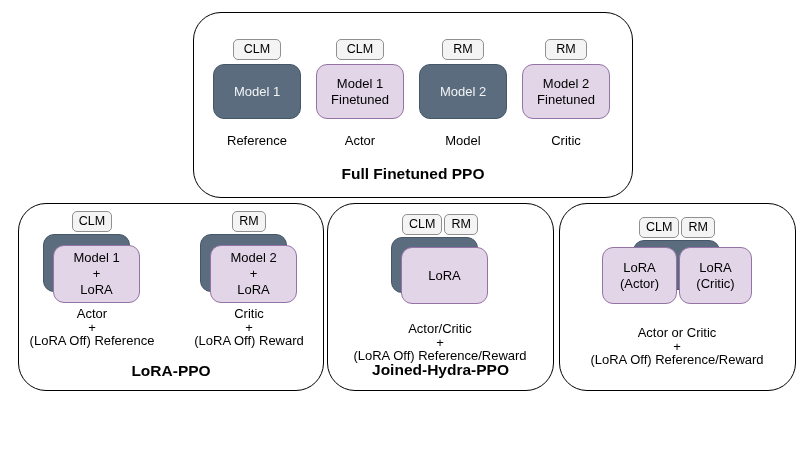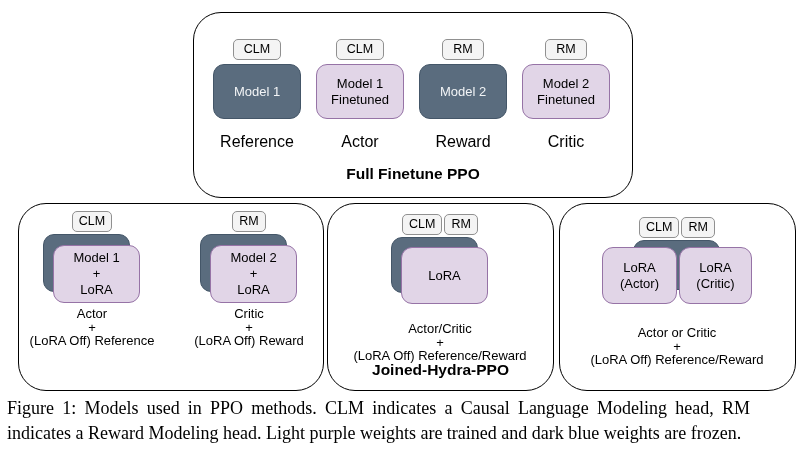--- a/index.html
+++ b/index.html
@@ -28,21 +28,21 @@
     border-radius:11px; display:flex; align-items:center; justify-content:center;
     text-align:center; white-space:pre-line; font-size:13px; line-height:16px;
     box-sizing:border-box;
   }
   .frozen  { background:#5a6c7e; border:1.5px solid #445668; color:#f2f4f6; }
   .trained { background:#e1d5e7; border:1.5px solid #9673a6; color:#000; }
 
   
   .ff-col { position:absolute; top:26px; width:88px; display:flex; flex-direction:column; align-items:center; }
   .ff-col .card { width:88px; height:55px; margin-top:4px; }
-  .role { margin-top:14px; font-size:16px; }
+  .role { margin-top:14px; font-size:13px; }
 
   .panel-title {
     position:absolute; left:0; right:0; text-align:center;
     font-weight:bold; font-size:15.5px;
   }
 
   
   .stack { position:absolute; display:flex; flex-direction:column; align-items:center; }
   .cardstack { position:relative; width:98px; height:69px; margin-top:2px; }
   .cardstack .back  { position:absolute; left:0;  top:0;    width:87px; height:58px; }
@@ -77,31 +77,31 @@
     <div class="ff-col" style="left:122px">
       <div class="tab">CLM</div>
       <div class="card trained">Model 1
 Finetuned</div>
       <div class="role">Actor</div>
     </div>
 
     <div class="ff-col" style="left:225px">
       <div class="tab">RM</div>
       <div class="card frozen">Model 2</div>
-      <div class="role">Reward</div>
+      <div class="role">Model</div>
     </div>
 
     <div class="ff-col" style="left:328px">
       <div class="tab">RM</div>
       <div class="card trained">Model 2
 Finetuned</div>
       <div class="role">Critic</div>
     </div>
 
-    <div class="panel-title" style="bottom:14px">Full Finetune PPO</div>
+    <div class="panel-title" style="bottom:14px">Full Finetuned PPO</div>
   </div>
 
   <div class="panel" id="panel-lora">
 
     <div class="stack" style="left:3px; top:7px; width:140px">
       <div class="tab small">CLM</div>
       <div class="cardstack">
         <div class="card frozen back"></div>
         <div class="card trained front">Model 1
 +
@@ -118,20 +118,21 @@
         <div class="card frozen back"></div>
         <div class="card trained front">Model 2
 +
 LoRA</div>
       </div>
       <div class="stack-caption">Critic
 +
 (LoRA Off) Reward</div>
     </div>
 
+    <div class="panel-title" style="bottom:10px">LoRA-PPO</div>
   </div>
 
   <div class="panel" id="panel-jh">
 
     <div class="stack" style="left:12px; top:10px; width:200px">
       <div class="tabs-row">
         <div class="tab small">CLM</div>
         <div class="tab small">RM</div>
       </div>
       <div class="cardstack">
@@ -160,15 +161,14 @@
         <div class="card trained front2">LoRA
 (Critic)</div>
       </div>
       <div class="stack-caption" style="margin-top:22px">Actor or Critic
 +
 (LoRA Off) Reference/Reward</div>
     </div>
 
   </div>
 
-  <p class="fig-caption">Figure 1: Models used in PPO methods. CLM indicates a Causal Language Modeling head, RM indicates a Reward Modeling head. Light purple weights are trained and dark blue weights are frozen.</p>
 
 </div>
 
 </body></html>

